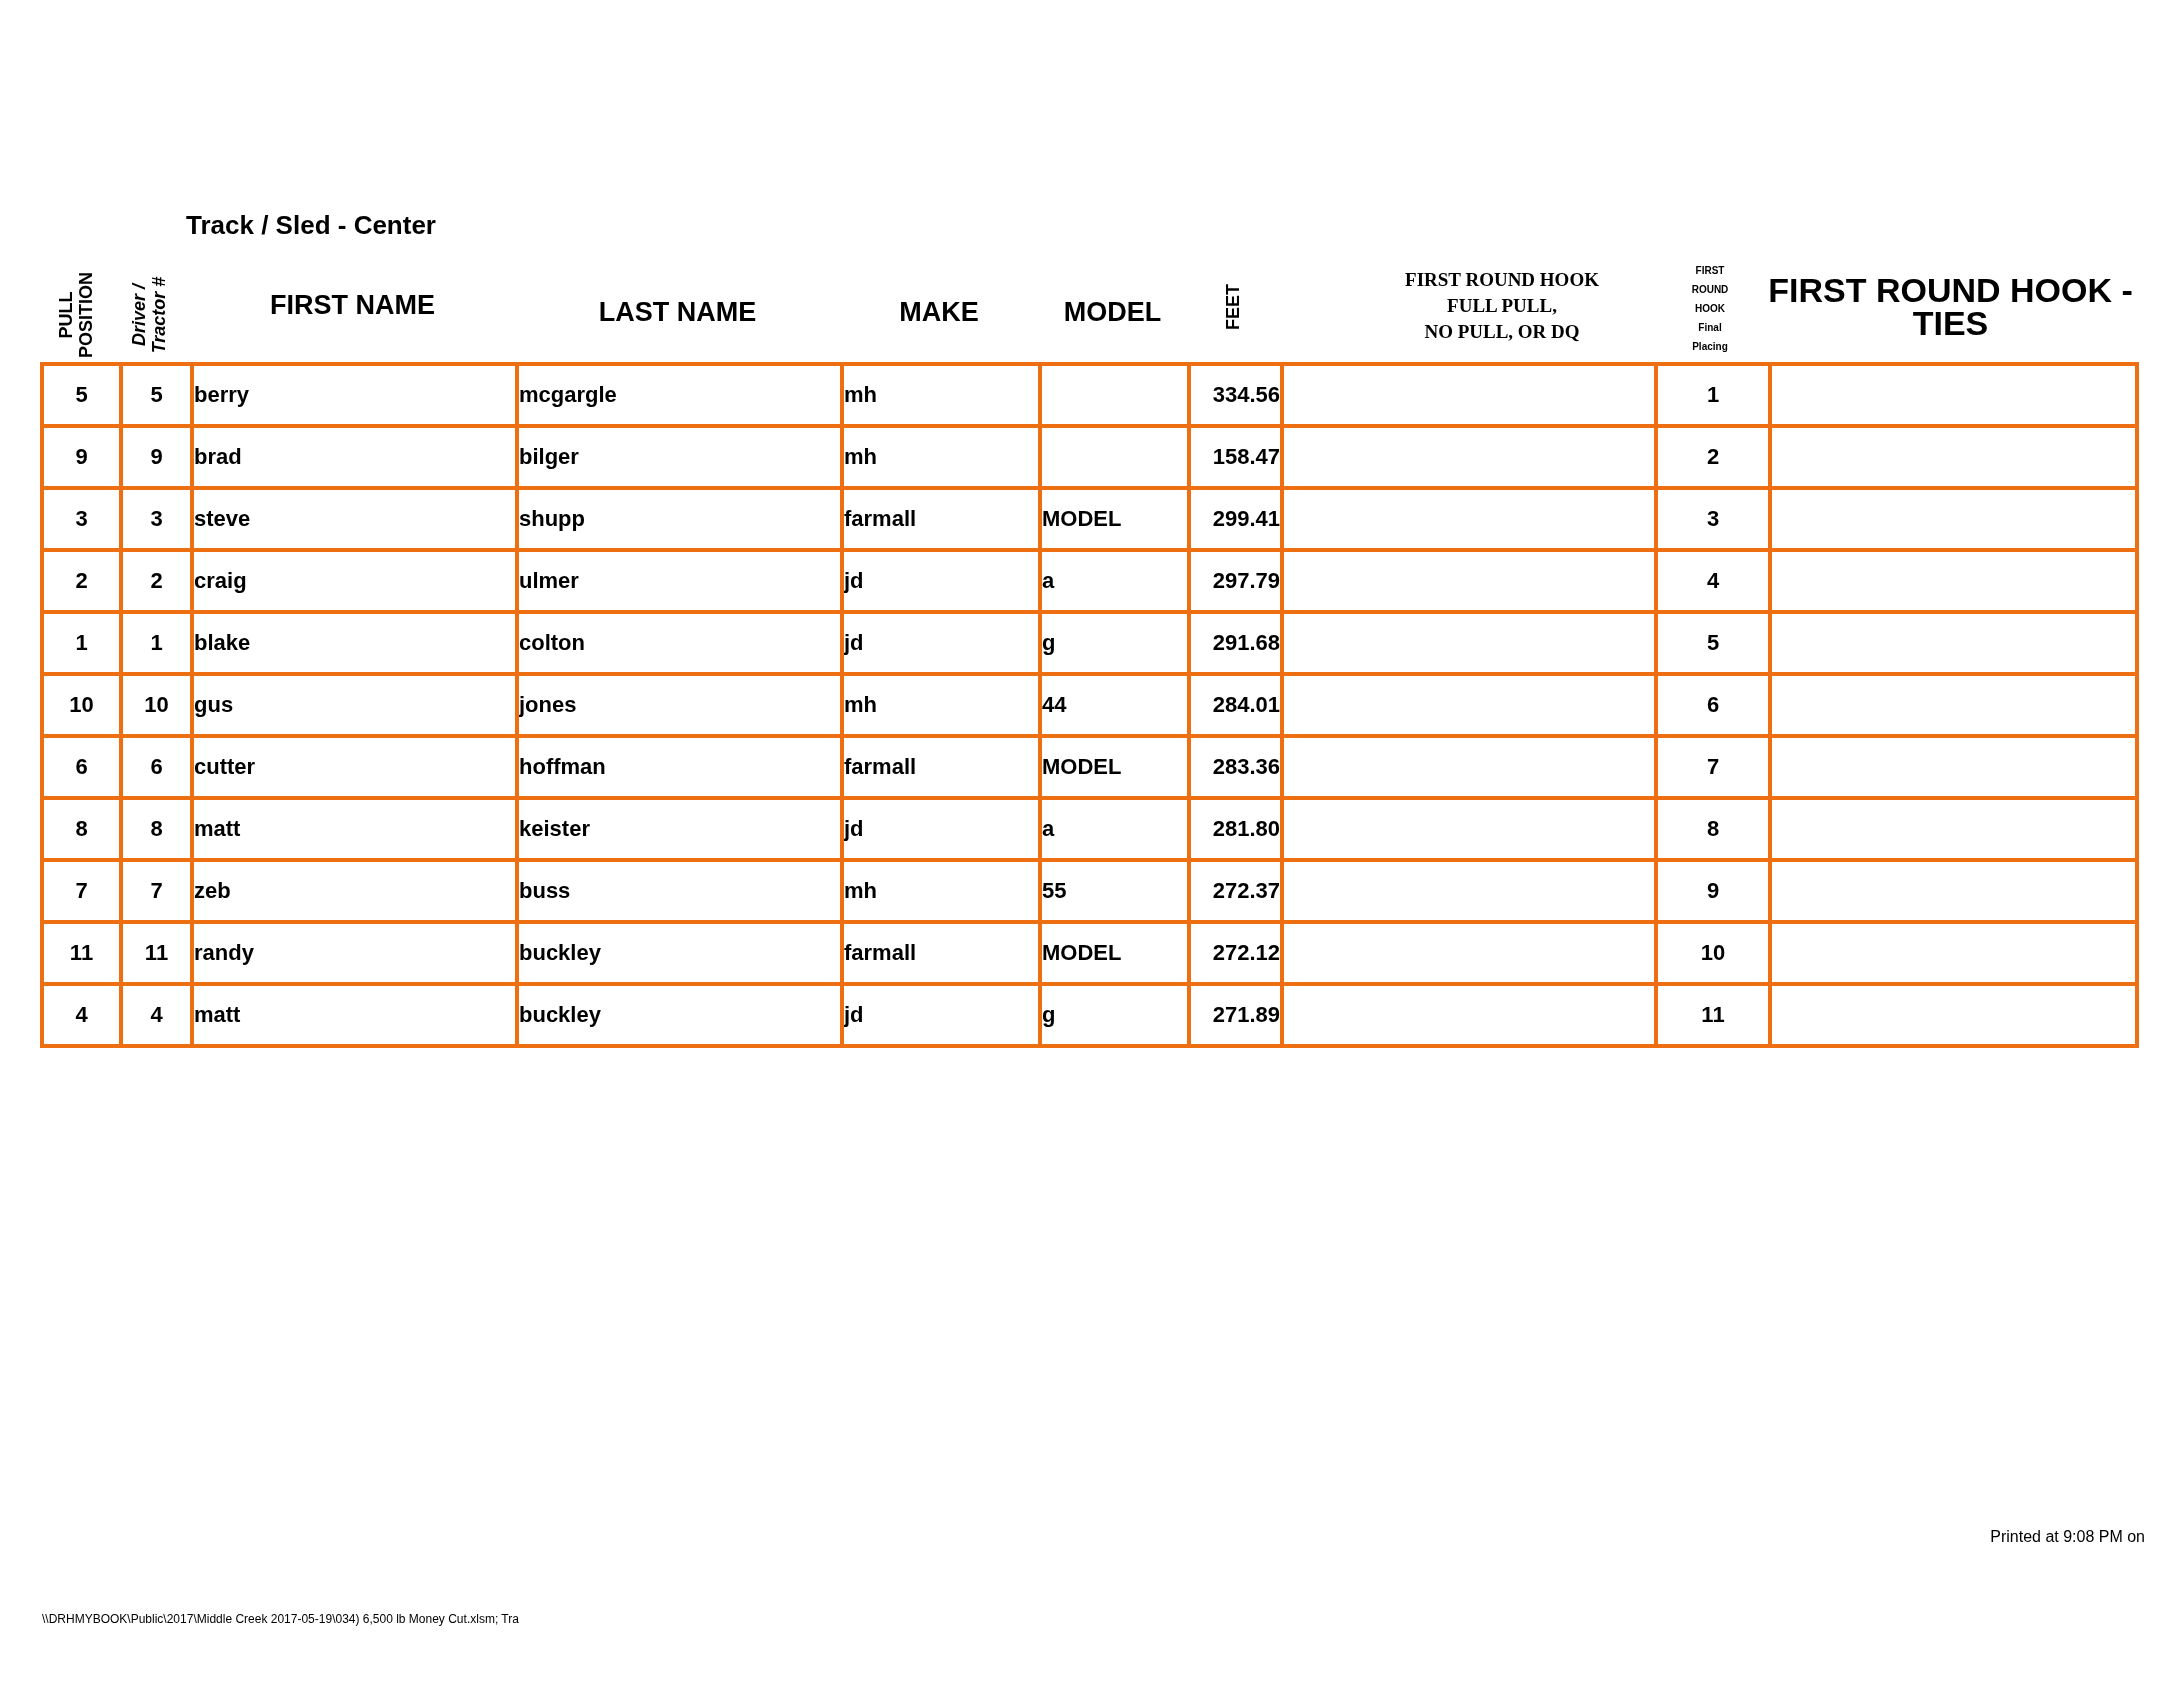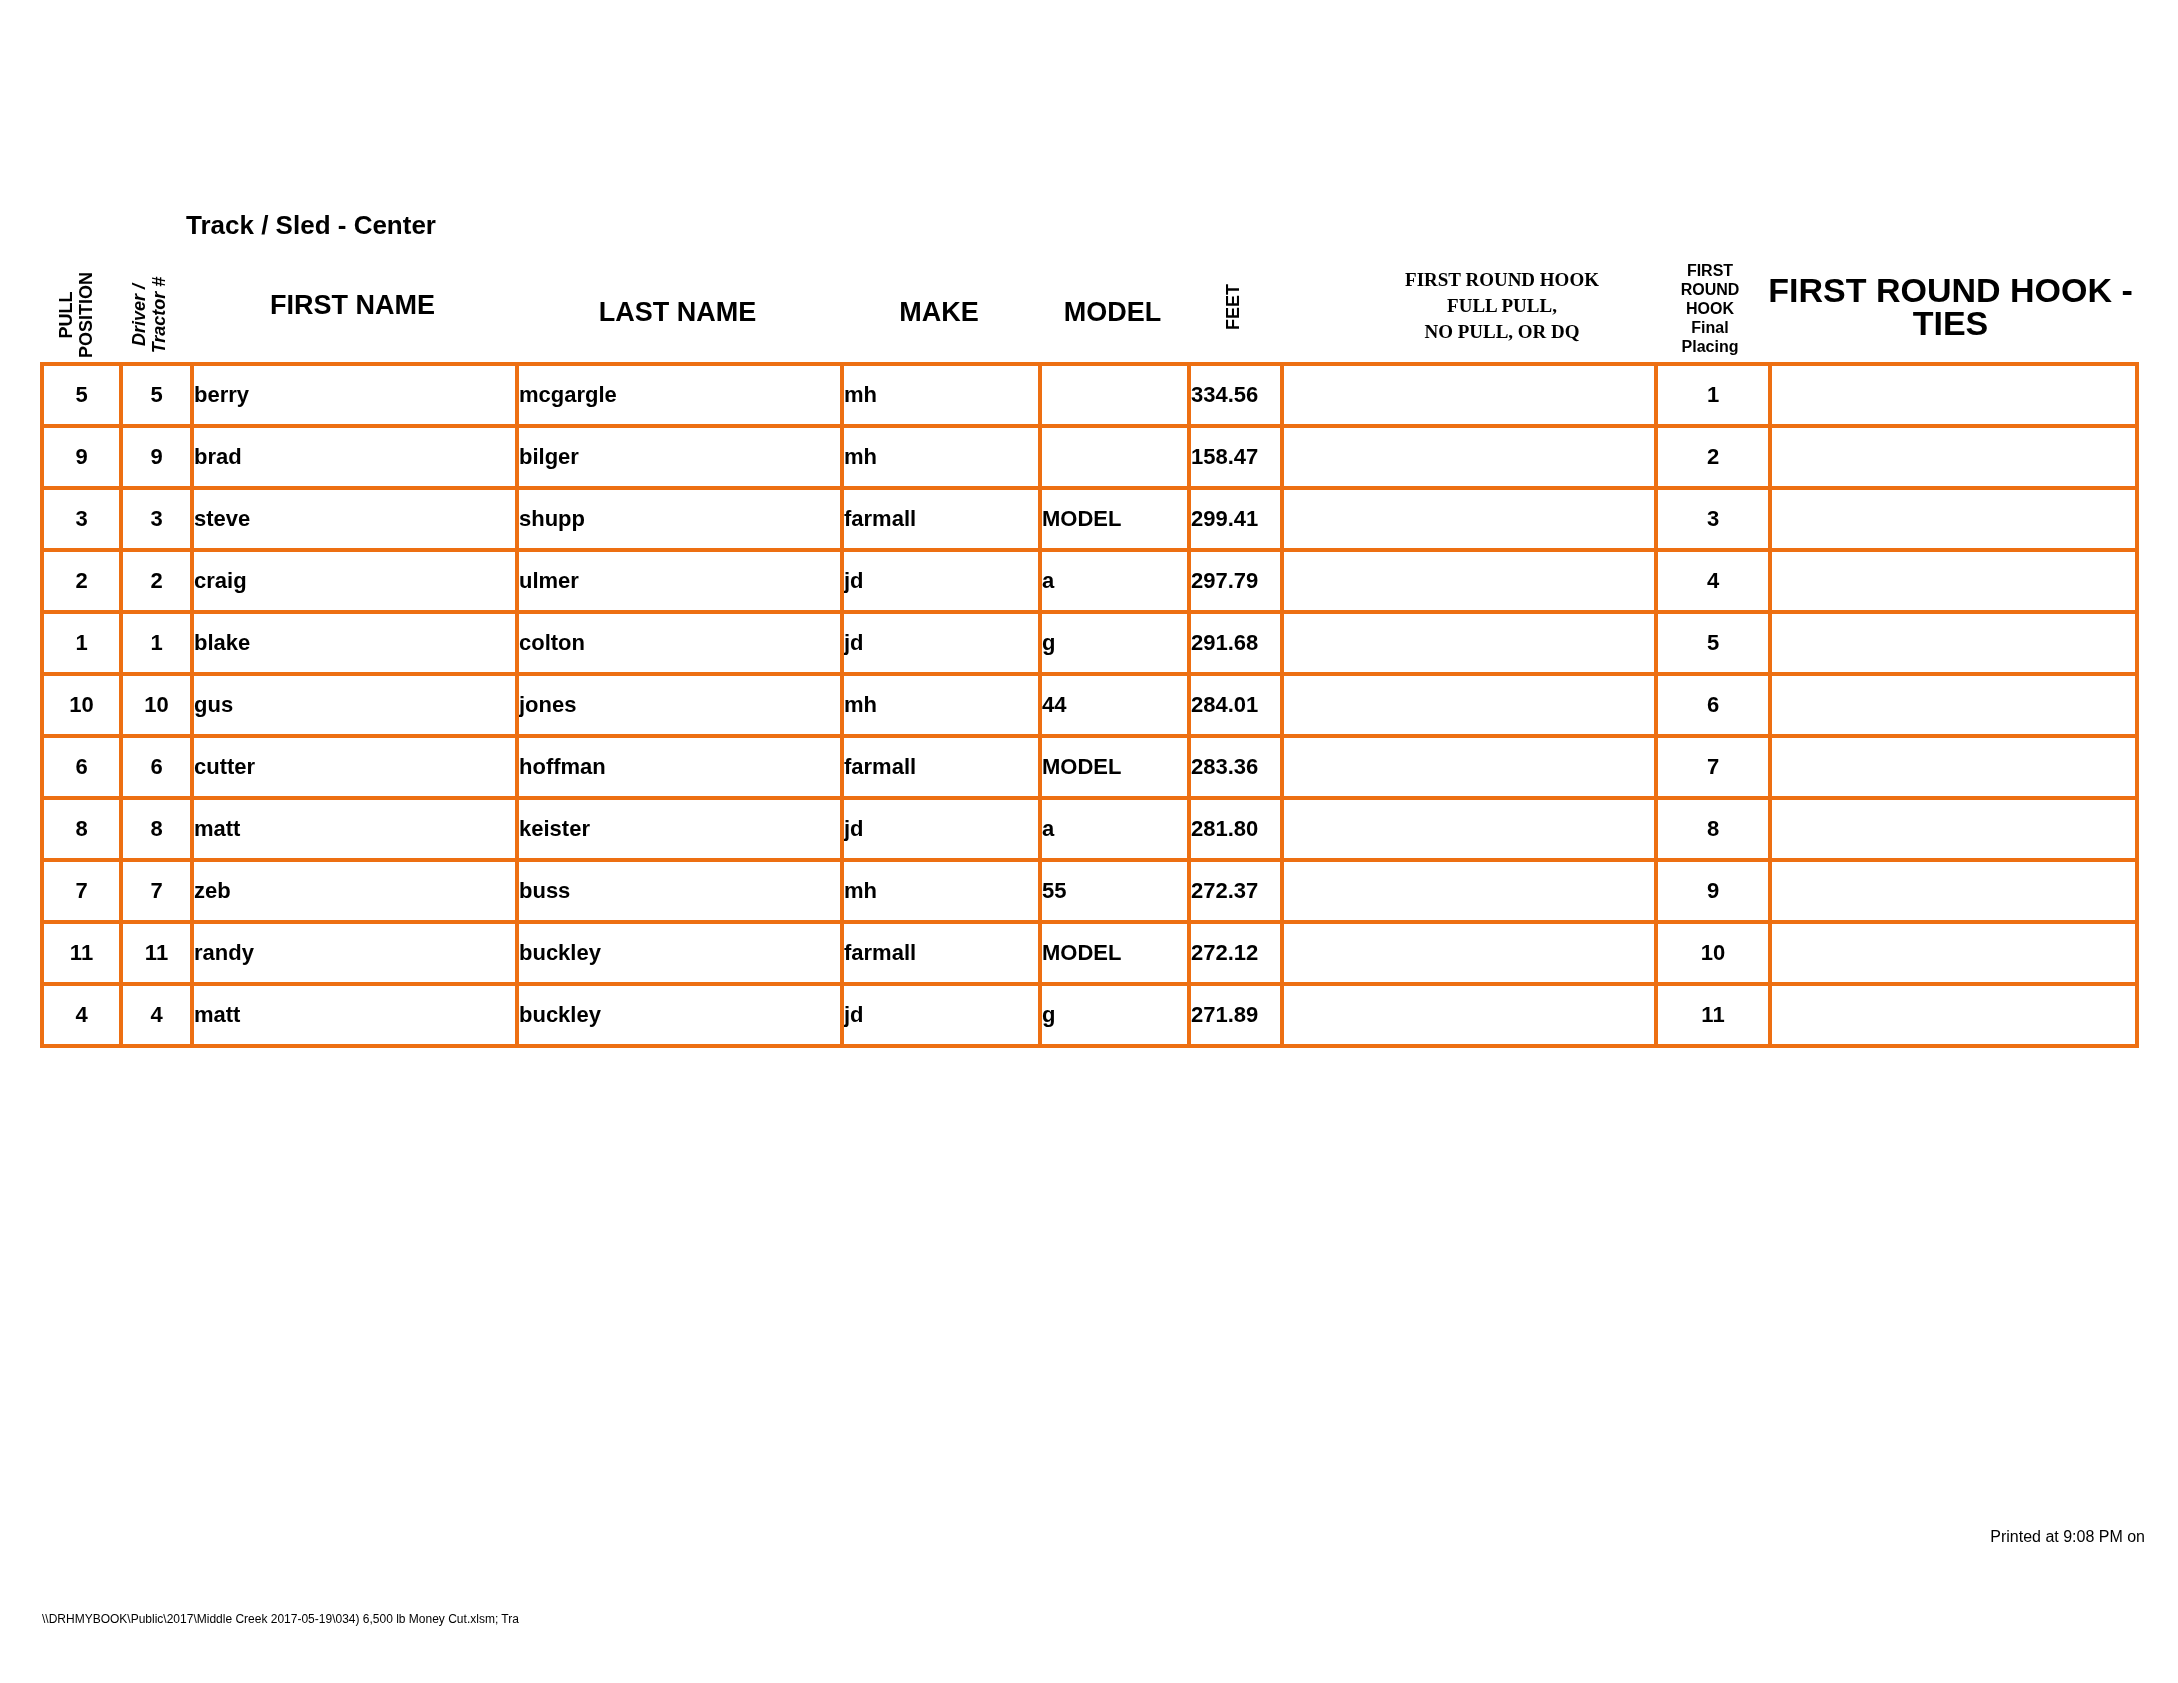--- a/index.html
+++ b/index.html
@@ -19,42 +19,42 @@
     white-space: nowrap;
   }
   
   .hdr { position: absolute; font-weight: bold; text-align: center; white-space: pre-line; line-height: 1.15; }
   .hdr-big   { font-size: 27px; }
   .hdr-first   { left: 190px;  width: 325px; top: 290px; }
   .hdr-last    { left: 515px;  width: 325px; top: 297px; }
   .hdr-make    { left: 840px;  width: 198px; top: 297px; }
   .hdr-model   { left: 1038px; width: 149px; top: 297px; }
   .hdr-fullpull{ left: 1315px; width: 374px; top: 267px; font-size: 19px; line-height: 26px; font-family: Liberation Serif, serif; }
-  .hdr-placing { left: 1653px; width: 114px; top: 261px; font-size: 16px; line-height: 19px; }
+  .hdr-placing { left: 1653px; width: 114px; top: 261px; font-size: 10px; line-height: 19px; }
   .hdr-ties    { left: 1767px; width: 367px; top: 274px; font-size: 34px; line-height: 33px; }
   .hdr-rot { font-size: 18px; line-height: 20px; transform: rotate(-90deg); transform-origin: center; }
   .hdr-pull    { left: 21px;   width: 109px; top: 295px; }
   .hdr-driver  { left: 94px;   width: 109px; top: 295px; font-style: italic; }
   .hdr-feet    { left: 1178px; width: 109px; top: 297px; }
   
   table.grid {
     position: absolute; left: 40px; top: 362px;
     border-collapse: collapse; table-layout: fixed;
   }
   table.grid td {
     border: 4px solid var(--accent);
     height: 62px;
     font-size: 22px; font-weight: bold;
     vertical-align: middle;
     padding: 0;
     overflow: hidden;
   }
   td.num  { text-align: center; }
   td.txt  { text-align: left; padding-left: 9px; }
-  td.feet { text-align: left; padding-left: 6px; }
+  td.feet { text-align: right; padding-left: 6px; }
   td.open-right { border-right: none; }
   
   .footer-left  { position: absolute; left: 42px;  top: 1612px; font-size: 12px; white-space: nowrap; }
   .footer-right { position: absolute; right: 33px; top: 1528px; font-size: 16px; white-space: nowrap; }
 </style>
 </head>
 <body>
 
 <div class="page-title">Track / Sled - Center</div>
 

